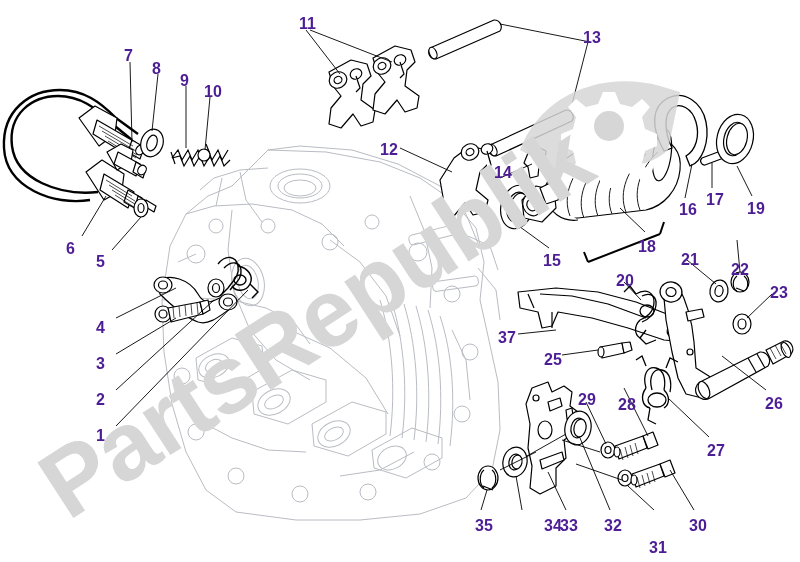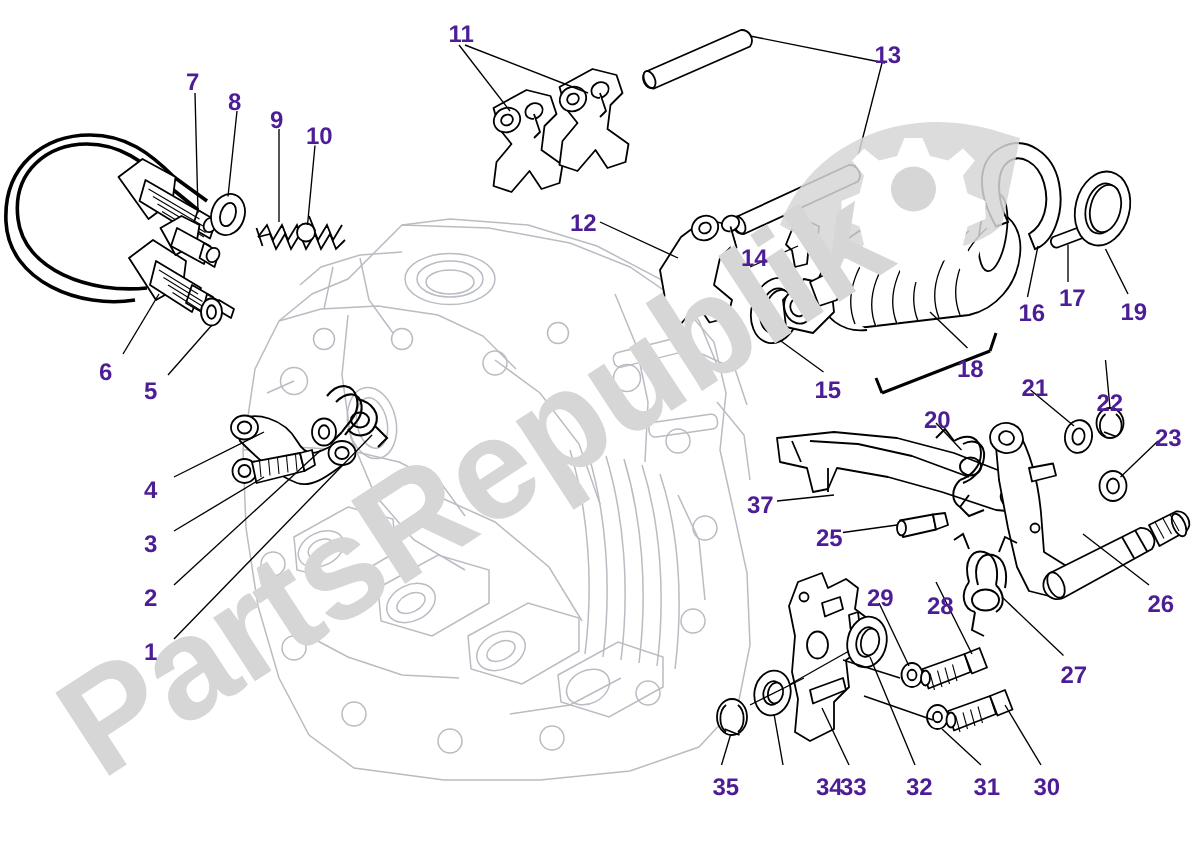--- a/index.html
+++ b/index.html
@@ -502,20 +502,20 @@
       <div class="callout" style="left: 681px; top: 252px;">21</div>
       <div class="callout" style="left: 731px; top: 230px; margin-top: 32px;">22</div>
       <div class="callout" style="left: 770px; top: 285px;">23</div>
       <div class="callout" style="left: 498px; top: 330px;">37</div>
       <div class="callout" style="left: 544px; top: 352px;">25</div>
       <div class="callout" style="left: 765px; top: 396px;">26</div>
       <div class="callout" style="left: 707px; top: 443px;">27</div>
       <div class="callout" style="left: 618px; top: 377px; margin-top: 20px;">28</div>
       <div class="callout" style="left: 578px; top: 392px;">29</div>
       <div class="callout" style="left: 689px; top: 518px;">30</div>
-      <div class="callout" style="left: 649px; top: 518px;">31</div>
+      <div class="callout" style="left: 649px; top: 540px;">31</div>
       <div class="callout" style="left: 604px; top: 518px; text-align: right;">32</div>
       <div class="callout" style="left: 560px; top: 518px;">33</div>
       <div class="callout" style="left: 516px; top: 518px; margin-left: 28px;">34</div>
       <div class="callout" style="left: 475px; top: 518px;">35</div>
     </div>
 
 </div>
 
 </body></html>

